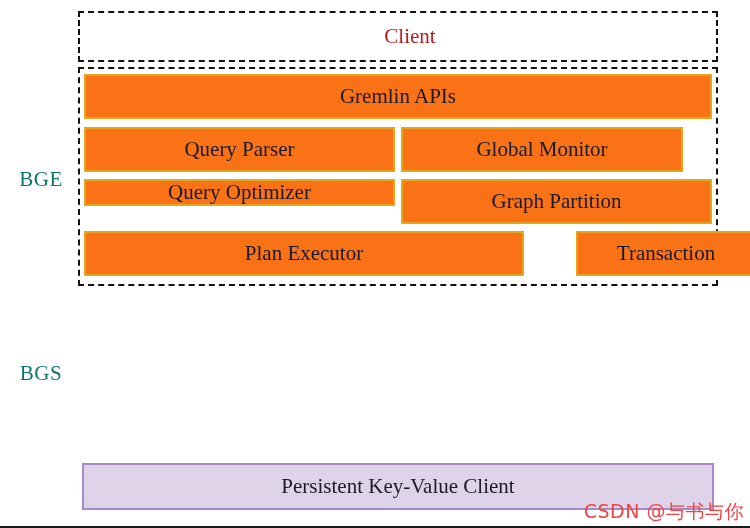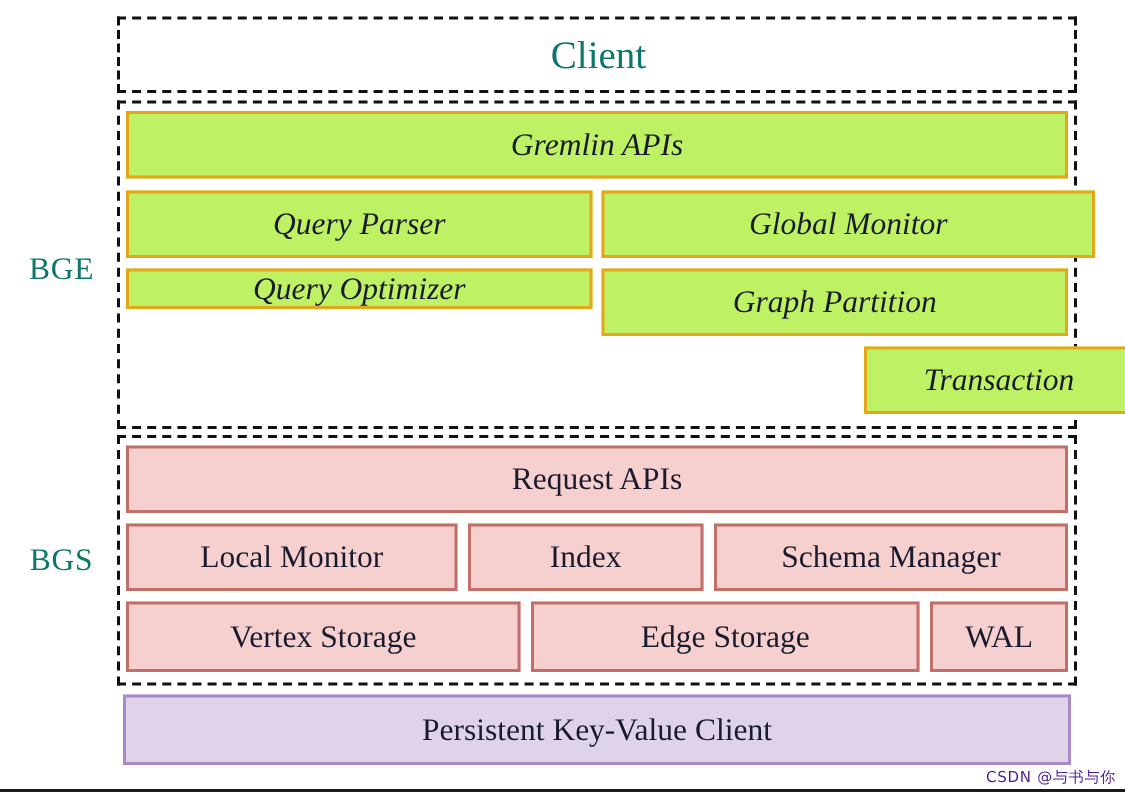--- a/index.html
+++ b/index.html
@@ -57,66 +57,65 @@
     height: 219px;
   }
   #bgs-group {
     top: 290px;
     height: 167px;
   }
 
   
   #client-label {
     position: absolute;
-    left: 1px;
+    left: 12px;
     top: 0;
     width: 100%;
     height: 100%;
     display: flex;
     align-items: center;
     justify-content: center;
-    font-size: 26px;
-    color: #0f766e;
+    font-size: 21px;
+    color: #b91c1c;
   }
 
   
   .comp-box {
     position: absolute;
     box-sizing: border-box;
     display: flex;
     align-items: center;
     justify-content: center;
     font-size: 21px;
     line-height: 1;
     border-width: 2.2px;
     border-style: solid;
     text-align: center;
     white-space: nowrap;
   }
   .comp-box.orange {
-    background: #bef264;
+    background: #f97316;
     border-color: #e5a61b;
-    font-style: italic;
   }
   .comp-box.pink {
     background: #f5d0ce;
     border-color: #c26e69;
   }
   .comp-box.purple {
     background: #ded3e9;
     border-color: #a98ac5;
   }
 
   
   #watermark {
     position: absolute;
     right: 6px;
     bottom: 3px;
-    font-size: 10px;
-    color: #4c1d95;
+    font-size: 19px;
+    color: #ef4444;
     font-family: "DejaVu Sans", "Liberation Sans", sans-serif;
     letter-spacing: 0.5px;
     white-space: nowrap;
   }
   #watermark-rule {
     position: absolute;
     left: 0;
     bottom: 0;
     width: 750px;
     height: 2px;
@@ -133,39 +132,28 @@
 
   <div class="dashed-group" id="client-group">
     <div id="client-label">Client</div>
   </div>
 
   <div class="dashed-group" id="bge-group">
 
     <div class="comp-box orange" style="left:4px; top:5px; width:628px; height:45px;">Gremlin APIs</div>
 
     <div class="comp-box orange" style="left:4px; top:58px; width:311px; height:45px;">Query Parser</div>
-    <div class="comp-box orange" style="left:321px; top:58px; width:329px; height:45px;">Global Monitor</div>
+    <div class="comp-box orange" style="left:321px; top:58px; width:282px; height:45px;">Global Monitor</div>
 
     <div class="comp-box orange" style="left:4px; top:110px; width:311px; height:27px;">Query Optimizer</div>
     <div class="comp-box orange" style="left:321px; top:110px; width:311px; height:45px;">Graph Partition</div>
 
+    <div class="comp-box orange" style="left:4px; top:162px; width:440px; height:45px;">Plan Executor</div>
     <div class="comp-box orange" style="left:452px; top:162px; width:180px; height:45px;margin-left:44px;">Transaction</div>
   </div>
 
-  <div class="dashed-group" id="bgs-group">
-
-    <div class="comp-box pink" style="left:4px; top:5px; width:628px; height:45px;">Request APIs</div>
-
-    <div class="comp-box pink" style="left:4px; top:57px; width:221px; height:45px;">Local Monitor</div>
-    <div class="comp-box pink" style="left:232px; top:57px; width:157px; height:45px;">Index</div>
-    <div class="comp-box pink" style="left:396px; top:57px; width:236px; height:45px;">Schema Manager</div>
-
-    <div class="comp-box pink" style="left:4px; top:109px; width:263px; height:47px;">Vertex Storage</div>
-    <div class="comp-box pink" style="left:274px; top:109px; width:259px; height:47px;">Edge Storage</div>
-    <div class="comp-box pink" style="left:540px; top:109px; width:92px; height:47px;">WAL</div>
-  </div>
 
   <div class="comp-box purple" style="left:82px; top:463px; width:632px; height:47px;">Persistent Key-Value Client</div>
 
   <div id="watermark">CSDN @与书与你</div>
   <div id="watermark-rule"></div>
 
 </div>
 
 </body></html>

